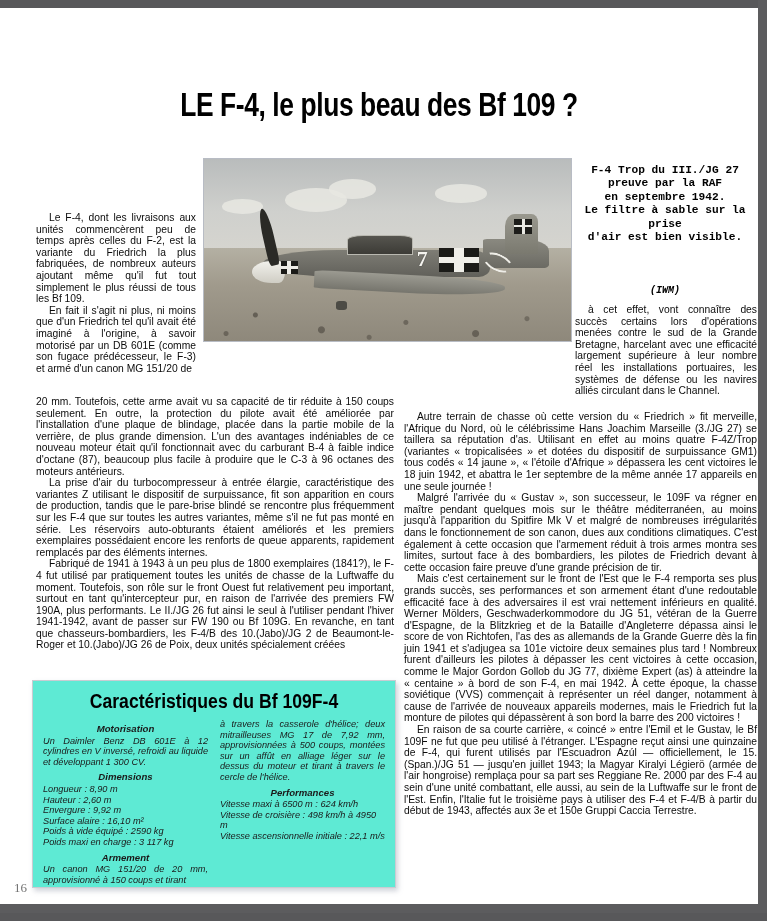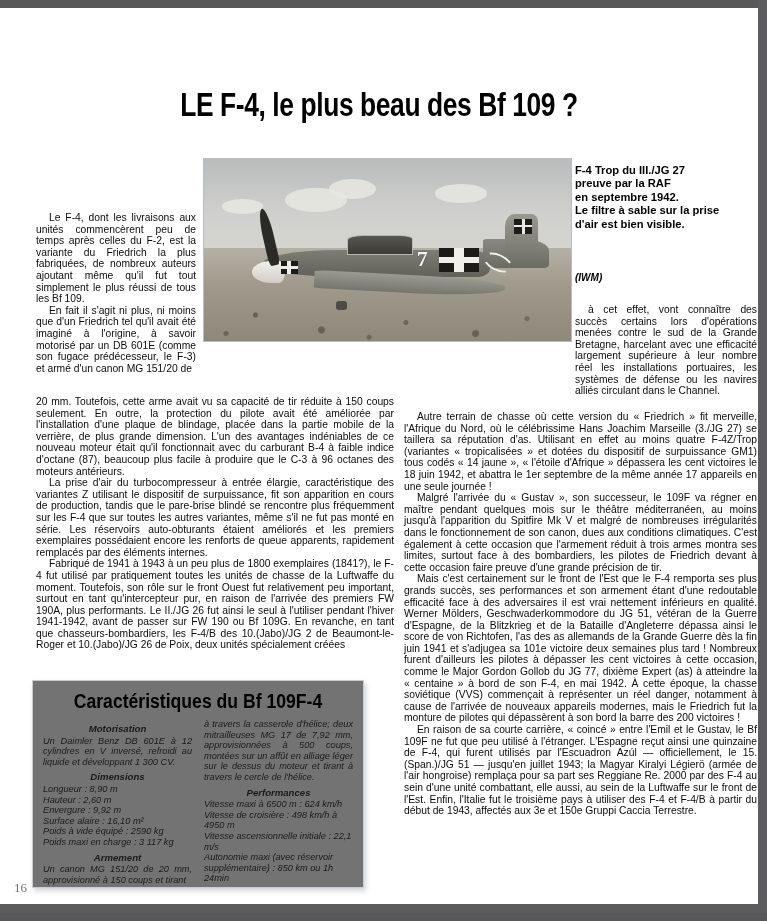--- a/index.html
+++ b/index.html
@@ -95,22 +95,22 @@
   .bk-small:before{left:0;top:38%;width:100%;height:24%;}
   .bk-small:after{left:38%;top:0;width:24%;height:100%;}
   .squiggle{position:absolute;left:76%;top:52%;width:7%;height:7%;
     border:2px solid #eeede7;border-radius:50%;border-color:#eeede7 transparent #eeede7 transparent;
     transform:rotate(25deg);}
   .wheel{position:absolute;background:#4c4b45;border-radius:30%;}
 
   
   .caption{
     position:absolute;left:575px;top:156px;width:180px;
-    font-family:Liberation Sans, sans-serif;
-    font-weight:bold;font-size:11.2px;line-height:13.4px;color:#000;
+    font-family:Liberation Mono, monospace;
+    font-weight:bold;font-size:11.2px;line-height:13.4px;color:#000;text-align:center;
   }
   .caption .credit{font-style:italic;font-weight:bold;font-size:10px;margin-top:40px;}
 
   
   .bodytext{
     font-family:"Liberation Sans", sans-serif;
     font-size:10.3px;
     line-height:11.6px;
     color:#0b0b0b;
     text-align:justify;
@@ -120,22 +120,22 @@
   }
   .bodytext p{margin:0;text-indent:13px;}
 
   #col-left-top{position:absolute;left:36px;top:156px;width:160px;}
   #col-right-top{position:absolute;left:575px;top:248px;width:182px;}
   #col-left-wide{position:absolute;left:36px;top:340px;width:358px;}
   #col-right-wide{position:absolute;left:404px;top:355px;width:353px;}
 
   
   .specbox{
-    position:absolute;left:32px;top:672px;width:332px;height:208px;
-    background:#737373;
+    position:absolute;left:32px;top:672px;width:364px;height:208px;
+    background:#5eead4;
     border:1px solid #c9ccd2;
     box-shadow:2px 3px 5px rgba(120,130,150,.35);
     box-sizing:border-box;
   }
   .spec-title{
     text-align:center;
     font-family:"Liberation Sans", sans-serif;
     font-weight:bold;font-size:20px;color:#000;
     margin:9px 0 6px;
     transform:scaleX(0.88);
@@ -232,21 +232,20 @@
           <div class="spec-line">Poids maxi en charge : 3 117 kg</div>
           <div class="spec-head">Armement</div>
           <div class="spec-para">Un canon MG 151/20 de 20 mm, approvisionné à 150 coups et tirant</div>
         </div>
       <div class="spec-col" id="spec-col-right">
           <div class="spec-para">à travers la casserole d'hélice; deux mitrailleuses MG 17 de 7,92 mm, approvisionnées à 500 coups, montées sur un affût en alliage léger sur le dessus du moteur et tirant à travers le cercle de l'hélice.</div>
           <div class="spec-head">Performances</div>
           <div class="spec-line">Vitesse maxi à 6500 m : 624 km/h</div>
           <div class="spec-line">Vitesse de croisière : 498 km/h à 4950 m</div>
           <div class="spec-line">Vitesse ascensionnelle initiale : 22,1 m/s</div>
-          <div class="spec-line">Autonomie maxi (avec réservoir supplémentaire) : 850 km ou 1h 24min</div>
         </div>
     </div>
   </div>
 
   <div class="pagenum">16</div>
 
   <div class="page-edge-bottom"></div>
 </div>
 <div class="page-edge-right"></div>
 

